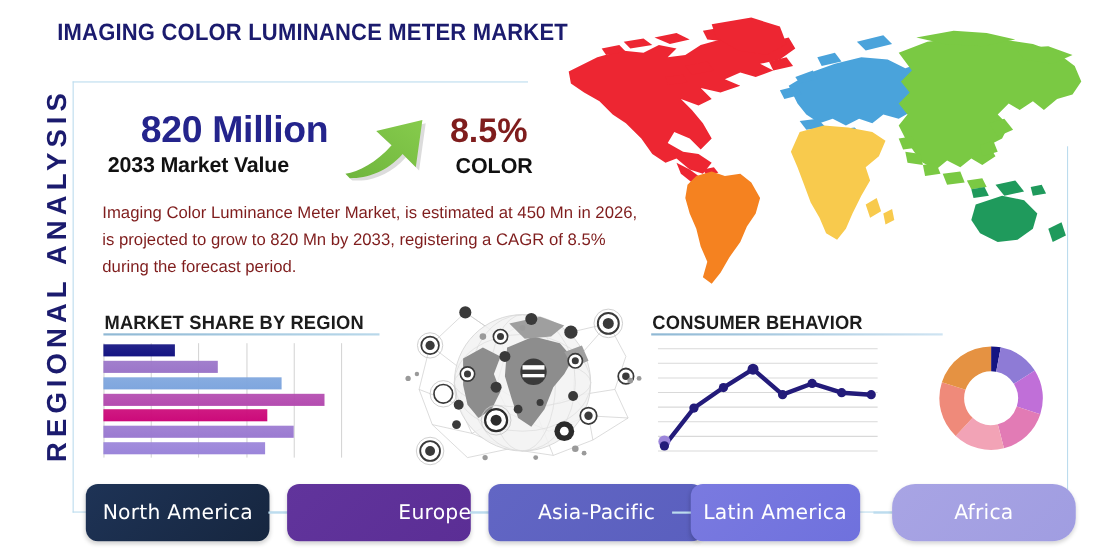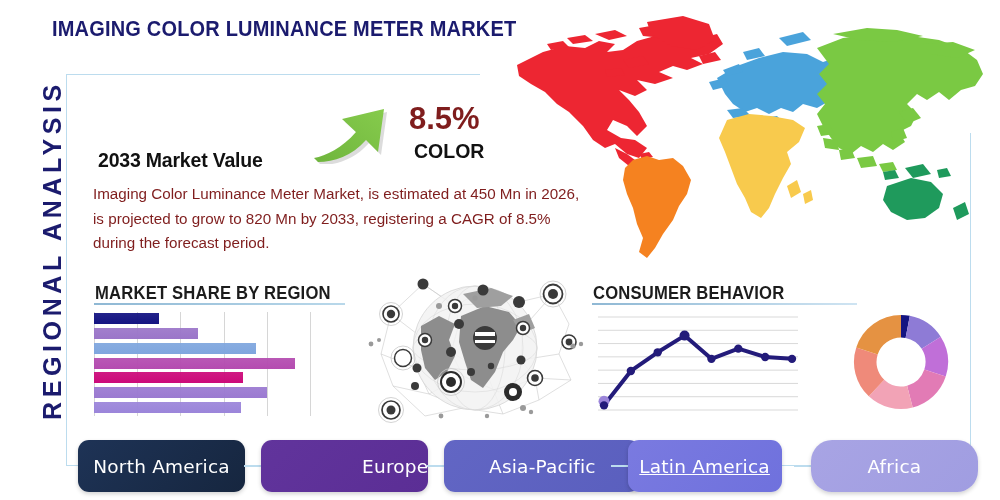--- a/index.html
+++ b/index.html
@@ -46,21 +46,21 @@
     position:absolute; left:480px; top:73px; width:495px; height:4px; background:#fff;
   }
 
   
   #kpi-value {
     position:absolute; left:128px; top:99px;
     font-size:34px; font-weight:700; color:#24248c; letter-spacing:-.3px;
     font-family:"Liberation Sans Narrow","Liberation Sans",sans-serif;
   }
   #kpi-caption {
-    position:absolute; left:98px; top:149px;
+    position:absolute; left:98px; top:139px;
     font-size:19.5px; font-weight:700; color:#111; letter-spacing:-.2px;
   }
   #cagr-value {
     position:absolute; left:409px; top:101px;
     font-size:31px; font-weight:700; color:#7f1d1d;
     font-family:"Liberation Sans Narrow","Liberation Sans",sans-serif;
   }
   #cagr-caption {
     position:absolute; left:414px; top:140px;
     font-size:19.5px; font-weight:700; color:#111;
@@ -123,20 +123,21 @@
 <div id="stage">
 
   <div id="side-label">REGIONAL ANALYSIS</div>
 
   <div id="page-title">IMAGING COLOR LUMINANCE METER MARKET</div>
 
   <div id="frame"></div>
   <div id="frame-right"></div>
   <div id="frame-top-gap"></div>
 
+  <div id="kpi-value">820 Million</div>
   <div id="kpi-caption">2033 Market Value</div>
 
   <svg id="growth-arrow" viewBox="0 0 90 82">
     <defs>
       <linearGradient id="arrGrad" x1="0" y1="1" x2="1" y2="0">
         <stop offset="0" stop-color="#6fb53d"></stop>
         <stop offset="1" stop-color="#86cb4c"></stop>
       </linearGradient>
     </defs>
     <path d="M2,76 C14,74 30,66 44,50 L30,37 L72,27 L66,70 L54,58 C40,74 22,80 6,80 Z" fill="#9a9a9a" opacity=".35" transform="translate(3,3)"></path>
@@ -368,21 +369,21 @@
       </div>
       <div class="pill-link" style="left: 166.2px; width: 18px;"></div>
       <div class="pill" style="left: 183.2px; width: 167.2px; background: linear-gradient(135deg, rgb(97, 52, 156), rgb(91, 46, 149)); justify-content: flex-end;">
         <span>Europe</span>
       </div>
       <div class="pill-link" style="left: 349.4px; width: 18px;"></div>
       <div class="pill" style="left: 366.4px; width: 196px; background: linear-gradient(135deg, rgb(98, 102, 196), rgb(90, 95, 190));">
         <span>Asia-Pacific</span>
       </div>
       <div class="pill-link" style="left: 532.6px; width: 18px;"></div>
-      <div class="pill" style="left: 549.6px; width: 154px; background: linear-gradient(135deg, rgb(122, 122, 224), rgb(111, 113, 221)); text-decoration: underline;">
+      <div class="pill" style="left: 549.6px; width: 154px; background: linear-gradient(135deg, rgb(122, 122, 224), rgb(111, 113, 221));">
         <span>Latin America</span>
       </div>
       <div class="pill-link" style="left: 715.8px; width: 18px;"></div>
       <div class="pill" style="left: 732.8px; width: 167.2px; background: linear-gradient(135deg, rgb(168, 164, 228), rgb(160, 157, 225)); border-radius: 21px;">
         <span>Africa</span>
       </div>
     </div>
 
 </div>
 

